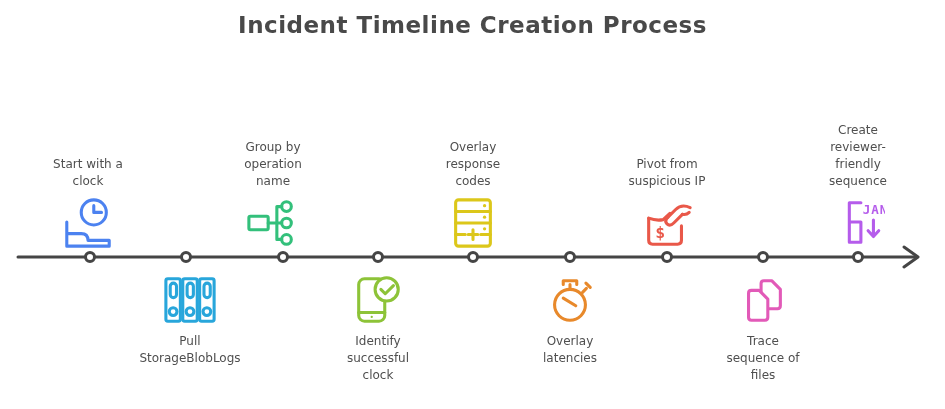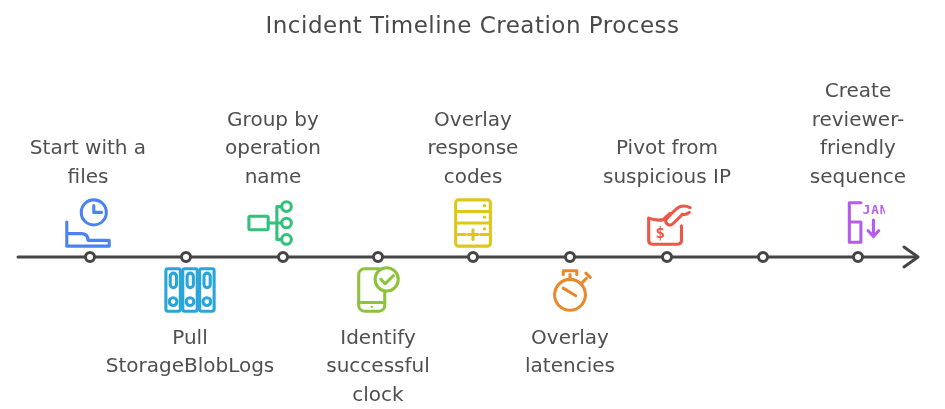--- a/index.html
+++ b/index.html
@@ -2,30 +2,30 @@
 <html><head>
 <meta charset="utf-8">
 <style>
   html,body{margin:0;padding:0;background:#ffffff;}
   .canvas{
     position:relative;width:945px;height:409px;overflow:hidden;
     font-family:"DejaVu Sans","Liberation Sans",sans-serif;background:#fff;
   }
   .title{
     position:absolute;top:12px;left:0;width:945px;text-align:center;
-    font-size:23px;font-weight:normal;color:#494949;letter-spacing:.5px;
+    font-size:23px;font-weight:bold;color:#494949;letter-spacing:.5px;
   }
   .step{
     position:absolute;width:180px;display:flex;flex-direction:column;
     align-items:center;row-gap:6px;pointer-events:none;
   }
   .step.above{top:56px;height:194px;justify-content:flex-end;}
-  .step.below{top:263px;justify-content:flex-end;}
+  .step.below{top:273px;justify-content:flex-end;}
   .step-label{
-    font-size:20px;line-height:1.42;color:#4f4f4f;text-align:center;
+    font-size:12px;line-height:1.42;color:#4f4f4f;text-align:center;
     white-space:pre-line;
   }
   .axis{position:absolute;left:0;top:241px;}
   .icon{display:block;}
   svg text{font-family:"DejaVu Sans Mono","Liberation Mono",monospace;font-weight:bold;}
 </style>
 </head>
 <body>
 
 <div class="canvas">
@@ -43,21 +43,21 @@
       <circle cx="473" cy="16" r="4.5" fill="#fff"></circle>
       <circle cx="570" cy="16" r="4.5" fill="#fff"></circle>
       <circle cx="667" cy="16" r="4.5" fill="#fff"></circle>
       <circle cx="763" cy="16" r="4.5" fill="#fff"></circle>
       <circle cx="858" cy="16" r="4.5" fill="#fff"></circle>
     </g>
   </svg>
 
   <div class="step above" style="left:-2px">
     <div class="step-label">Start with a
-files</div>
+clock</div>
     <svg class="icon" width="54" height="54" viewBox="0 0 56 56" fill="none" stroke-width="3.2" stroke-linecap="round" stroke-linejoin="round" stroke="#4c82f0">
       <circle cx="34" cy="17" r="13"></circle>
       <path d="M34 10 v7 h8"></path>
       <path d="M6 27 v25 M6 52 h44 M50 52 v-6 H28 M28 46 q0 -7 -7 -7 H6"></path>
     </svg>
   </div>
 
   <div class="step below" style="left:100px">
     <svg class="icon" width="54" height="54" viewBox="0 0 56 56" fill="none" stroke-width="3.2" stroke-linecap="round" stroke-linejoin="round" stroke="#28a6db">
       <rect x="3" y="6" width="15" height="44" rx="2"></rect>
@@ -131,20 +131,29 @@
     <svg class="icon" width="54" height="54" viewBox="0 0 56 56" fill="none" stroke-width="3.2" stroke-linecap="round" stroke-linejoin="round" stroke="#e95849">
       <path d="M9 23 v23 q0 4 4 4 h26 q4 0 4 -4 V31"></path>
       <path d="M9 23 q8 3 15 1.5 l7 -6.5"></path>
       <path d="M52 12 q-9 -4 -15 2 l-8 8"></path>
       <path d="M29 22 q-4 4 -1 7 q3 3 7 -1 l9 -9"></path>
       <path d="M44 19 q4 1 7 -2"></path>
       <text x="21" y="43.5" text-anchor="middle" font-size="17" stroke="none" fill="#e95849">$</text>
     </svg>
   </div>
 
+  <div class="step below" style="left:673px">
+    <svg class="icon" width="54" height="54" viewBox="0 0 56 56" fill="none" stroke-width="3.2" stroke-linecap="round" stroke-linejoin="round" stroke="#e25ab8">
+      <path d="M29 8 h8 l9 9 v17 q0 3 -3 3 H29 q-3 0 -3 -3 V11 q0 -3 3 -3 z"></path>
+      <path d="M16 18 h8 l9 9 v19 q0 3 -3 3 H16 q-3 0 -3 -3 V21 q0 -3 3 -3 z" fill="#ffffff"></path>
+    </svg>
+    <div class="step-label">Trace
+sequence of
+files</div>
+  </div>
 
   <div class="step above" style="left:768px">
     <div class="step-label">Create
 reviewer-
 friendly
 sequence</div>
     <svg class="icon" width="54" height="54" viewBox="0 0 56 56" fill="none" stroke-width="3.2" stroke-linecap="round" stroke-linejoin="round" stroke="#b55ceb">
       <path d="M31 7 H19 v41 h12 M19 27 h12 M31 27 v21"></path>
       <path d="M44 25 v16 M38.5 36 L44 42 L49.5 36"></path>
       <text x="33" y="19" font-size="13" letter-spacing="1" stroke="none" fill="#b55ceb">JAN</text>

